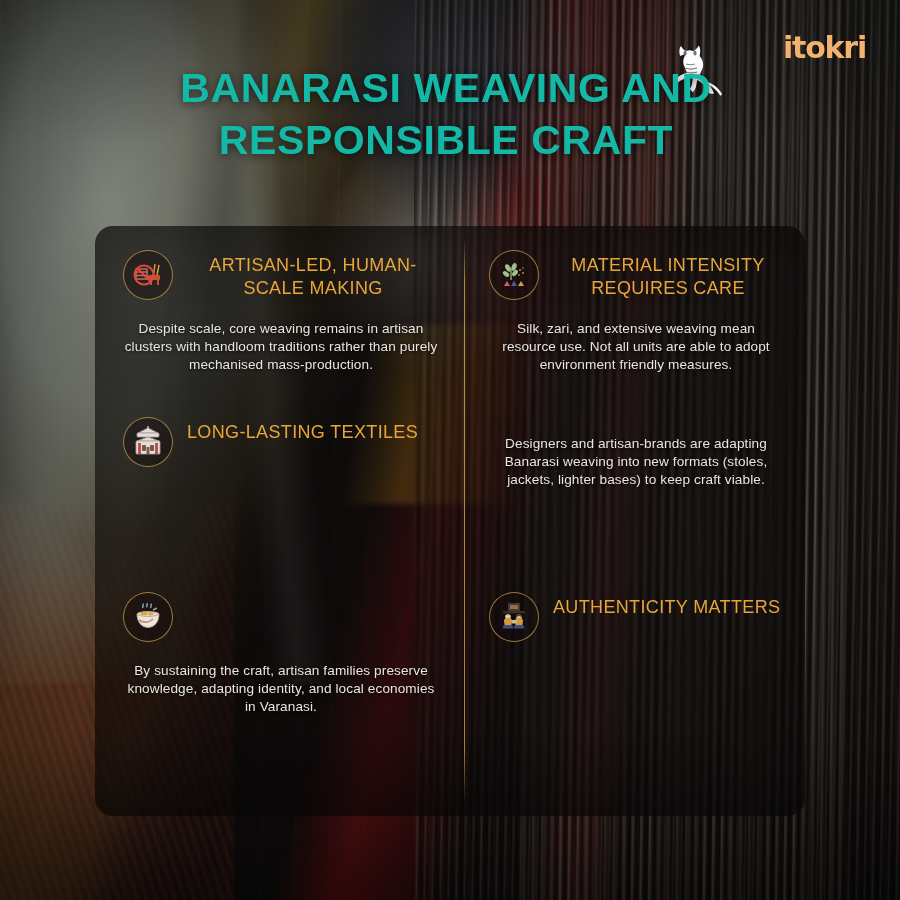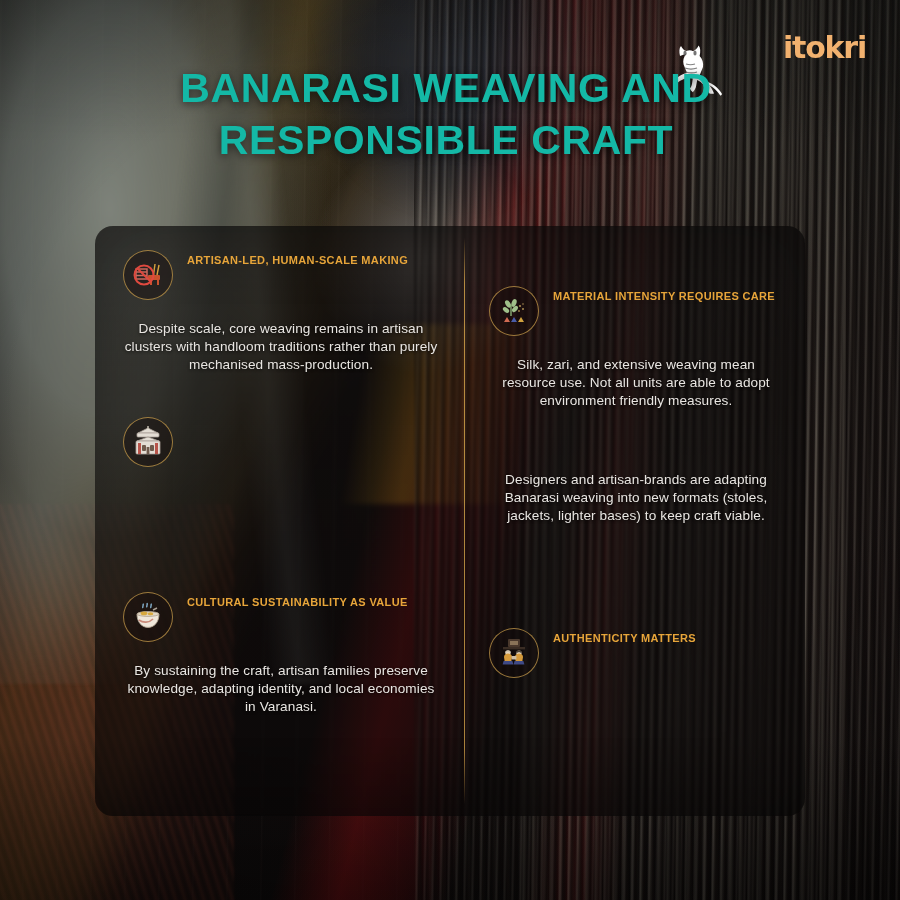--- a/index.html
+++ b/index.html
@@ -185,42 +185,42 @@
     position:absolute; inset:0;
     display:grid;
     grid-template-columns:370px 1fr;
     grid-template-rows:167px 175px auto;
   }
 
   .card {
     position:relative;
     padding:22px 26px 0 28px;
   }
-  .card.col-r { padding-left:24px; padding-right:22px;margin-top:36px; }
+  .card.col-r { padding-left:24px; padding-right:22px; }
 
   .card-head {
     display:flex;
     align-items:flex-start;
     gap:14px;
   }
   .icon-badge {
     flex:0 0 auto;
     width:50px; height:50px;
     border-radius:50%;
     border:1px solid rgba(206,162,78,.72);
     background:rgba(22,12,12,.42);
     display:flex; align-items:center; justify-content:center;
     margin-top:2px;
   }
   .icon-badge svg { display:block; }
 
   .card-title {
-    font-size:11px;
+    font-size:18px;
     line-height:1.26;
-    font-weight:bold;
+    font-weight:normal;
     letter-spacing:.35px;
     color:#e7a53a;
     padding-top:6px;
     text-transform:uppercase;
     text-align:center;
   }
   .card-body {
     margin-top:20px;
     font-size:13.6px;
     line-height:1.32;
@@ -344,20 +344,21 @@
                 <rect x="24" y="18" width="3" height="11"></rect>
               </g>
               <g fill="#6f5a4c">
                 <rect x="11" y="20" width="4" height="6" rx="1"></rect>
                 <rect x="19" y="20" width="4" height="6" rx="1"></rect>
                 <rect x="15.6" y="22" width="2.8" height="7"></rect>
               </g>
               <rect x="16.3" y="1" width="1.4" height="3" fill="#cfc6bb"></rect>
             </svg>
           </span>
+          <div class="card-title">LONG-LASTING TEXTILES</div>
         </div>
       </div>
 
       <div class="card col-r">
         <p class="card-body">Designers and artisan-brands are adapting Banarasi weaving into new formats (stoles, jackets, lighter bases) to keep craft viable.</p>
       </div>
 
       <div class="card col-l">
         <div class="card-head">
           <span class="icon-badge">
@@ -370,21 +371,20 @@
               <path d="M6 14h22c0 8-4.6 13.4-11 13.4S6 22 6 14z" fill="#efe6da" stroke="#b3a694" stroke-width=".9"></path>
               <ellipse cx="17" cy="14" rx="11" ry="2.4" fill="#e2d6c4" stroke="#b3a694" stroke-width=".9"></ellipse>
               <g fill="#d7a83e">
                 <ellipse cx="13" cy="13.4" rx="3.4" ry="1.8"></ellipse>
                 <ellipse cx="19.5" cy="13.8" rx="2.8" ry="1.5"></ellipse>
               </g>
               <path d="M8 20c4 3 10 3 14-1" stroke="#c98a7a" stroke-width="1.6" fill="none"></path>
               <path d="M22 10l4-2" stroke="#a9a094" stroke-width="1.4" fill="none"></path>
             </svg>
           </span>
-          <div class="card-title">CULTURAL SUSTAINABILITY AS VALUE</div>
         </div>
         <p class="card-body">By sustaining the craft, artisan families preserve knowledge, adapting identity, and local economies in Varanasi.</p>
       </div>
 
       <div class="card col-r">
         <div class="card-head">
           <span class="icon-badge">
             <svg width="34" height="34" viewBox="0 0 34 34">
               <rect x="11" y="3" width="12" height="8" rx="1" fill="#4a382c"></rect>
               <rect x="13" y="5" width="8" height="4" fill="#8a7358"></rect>

